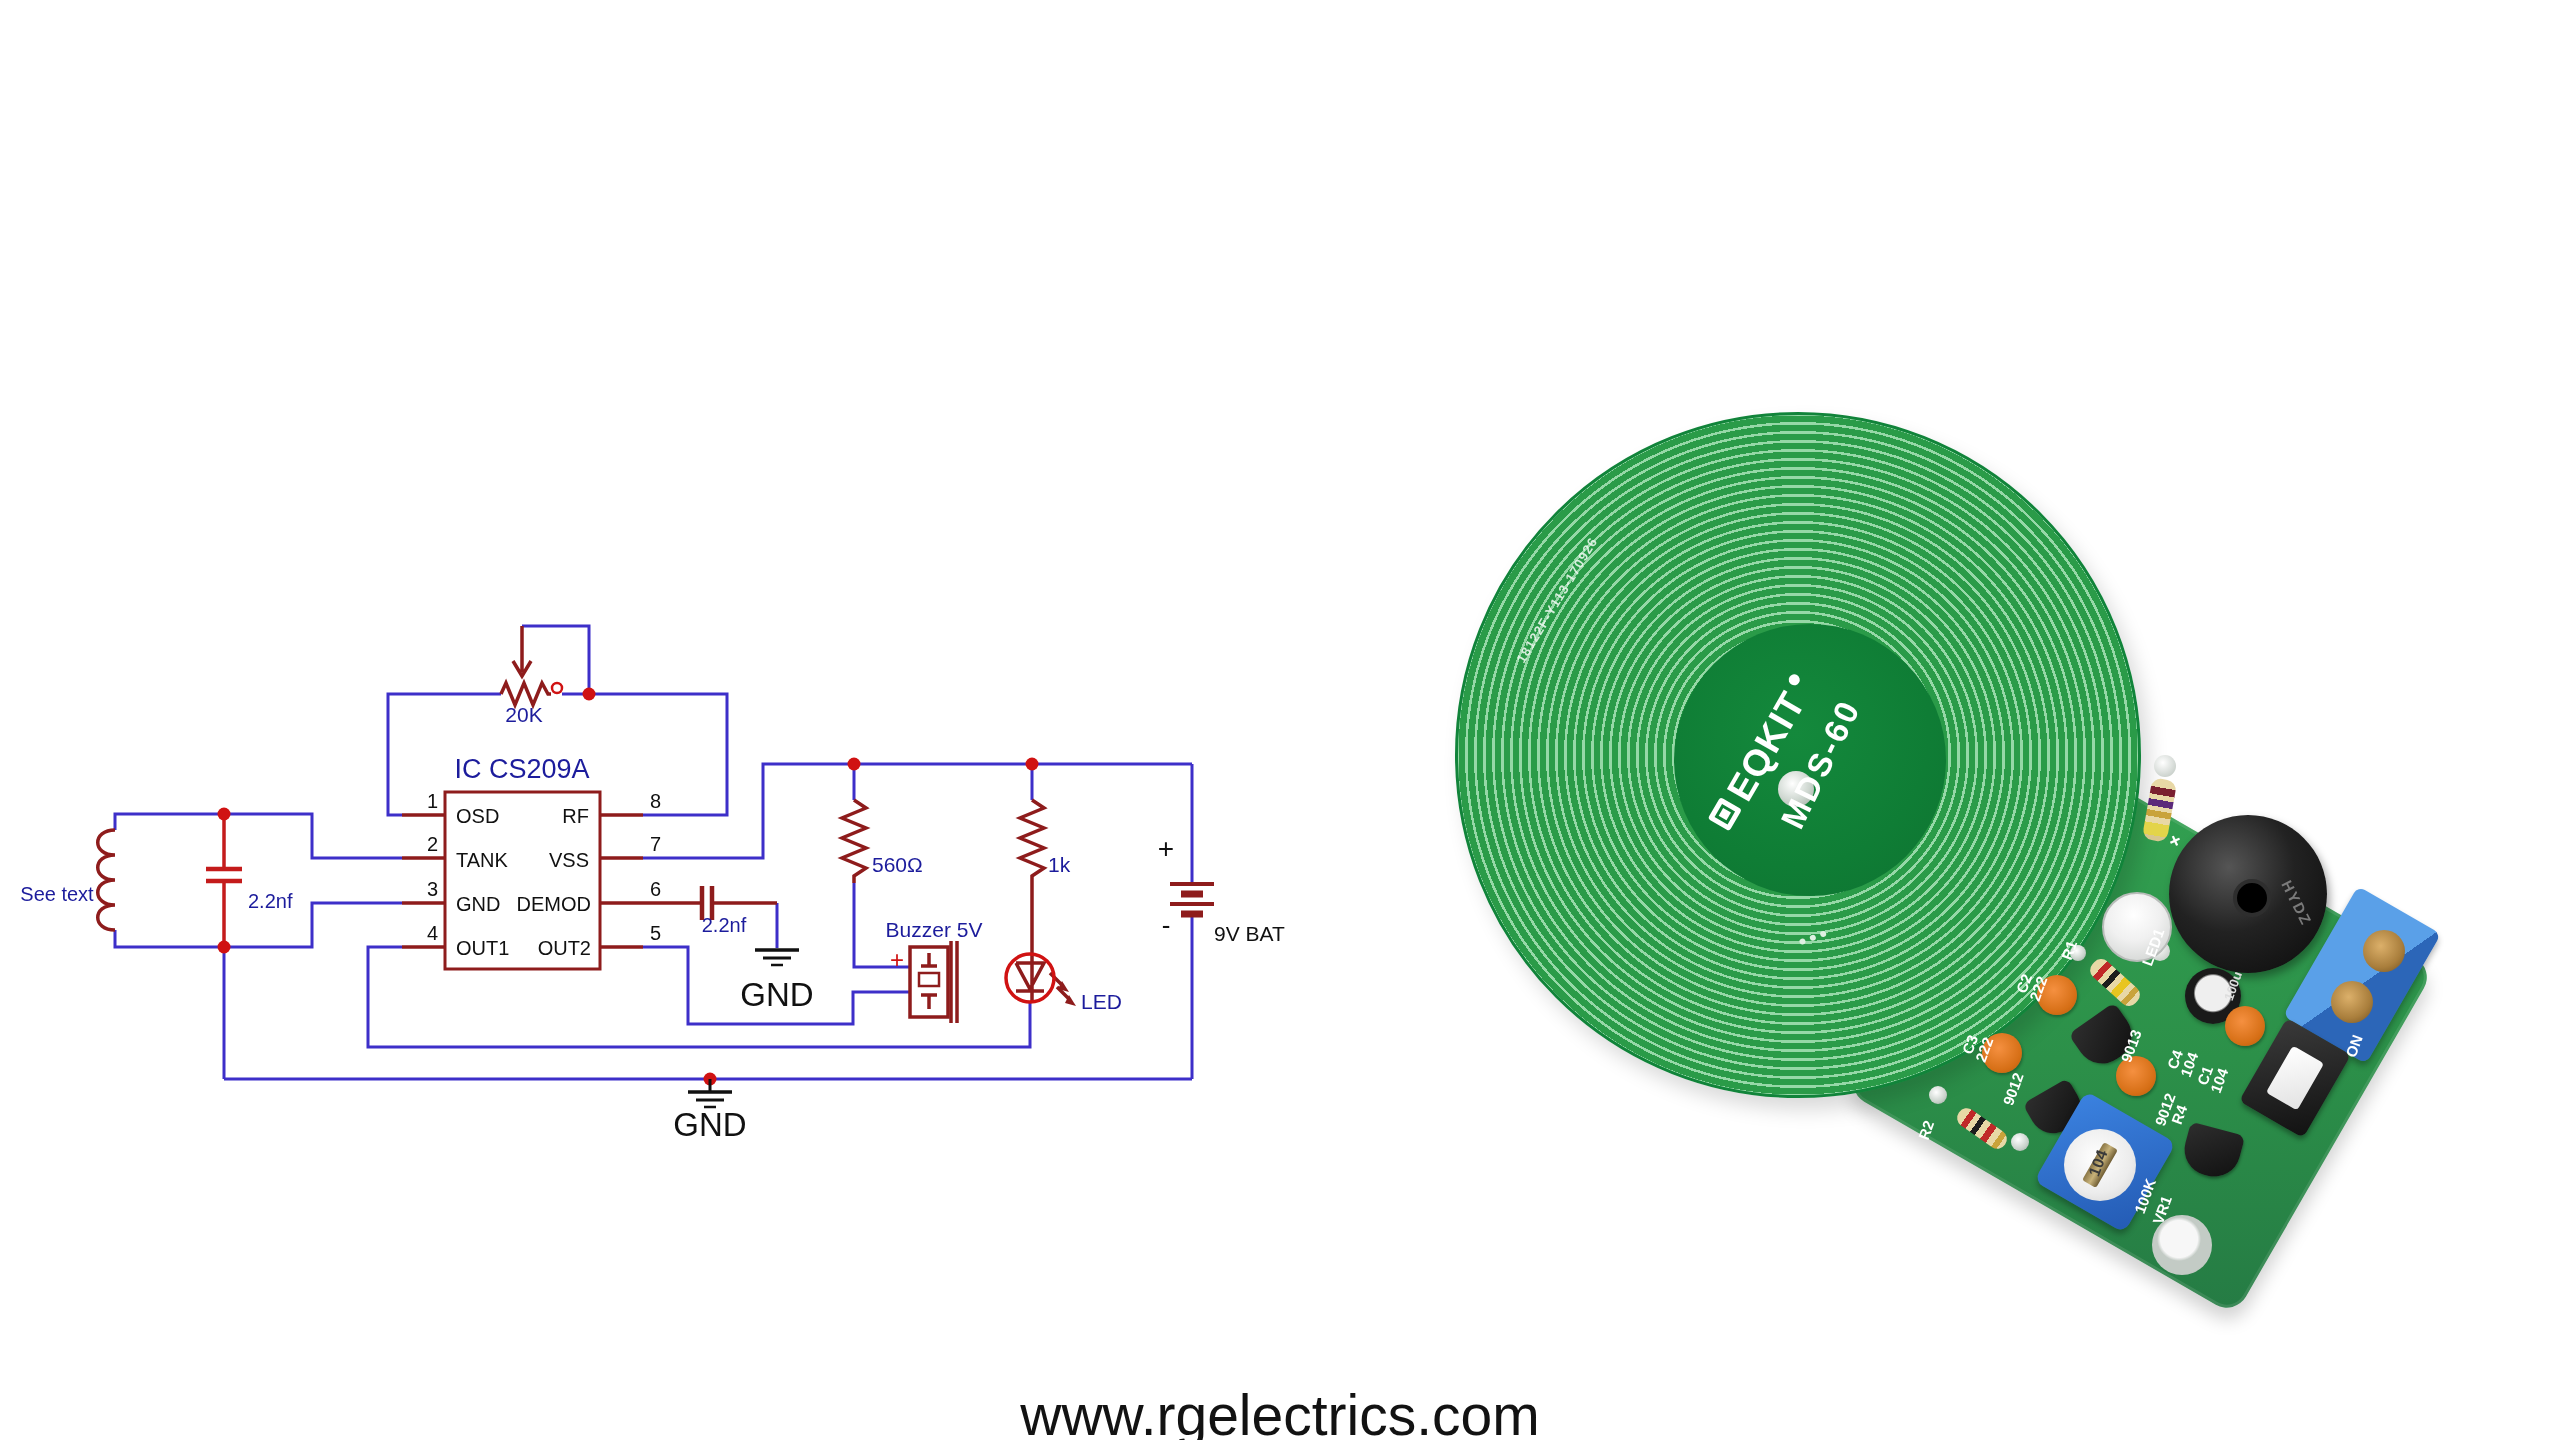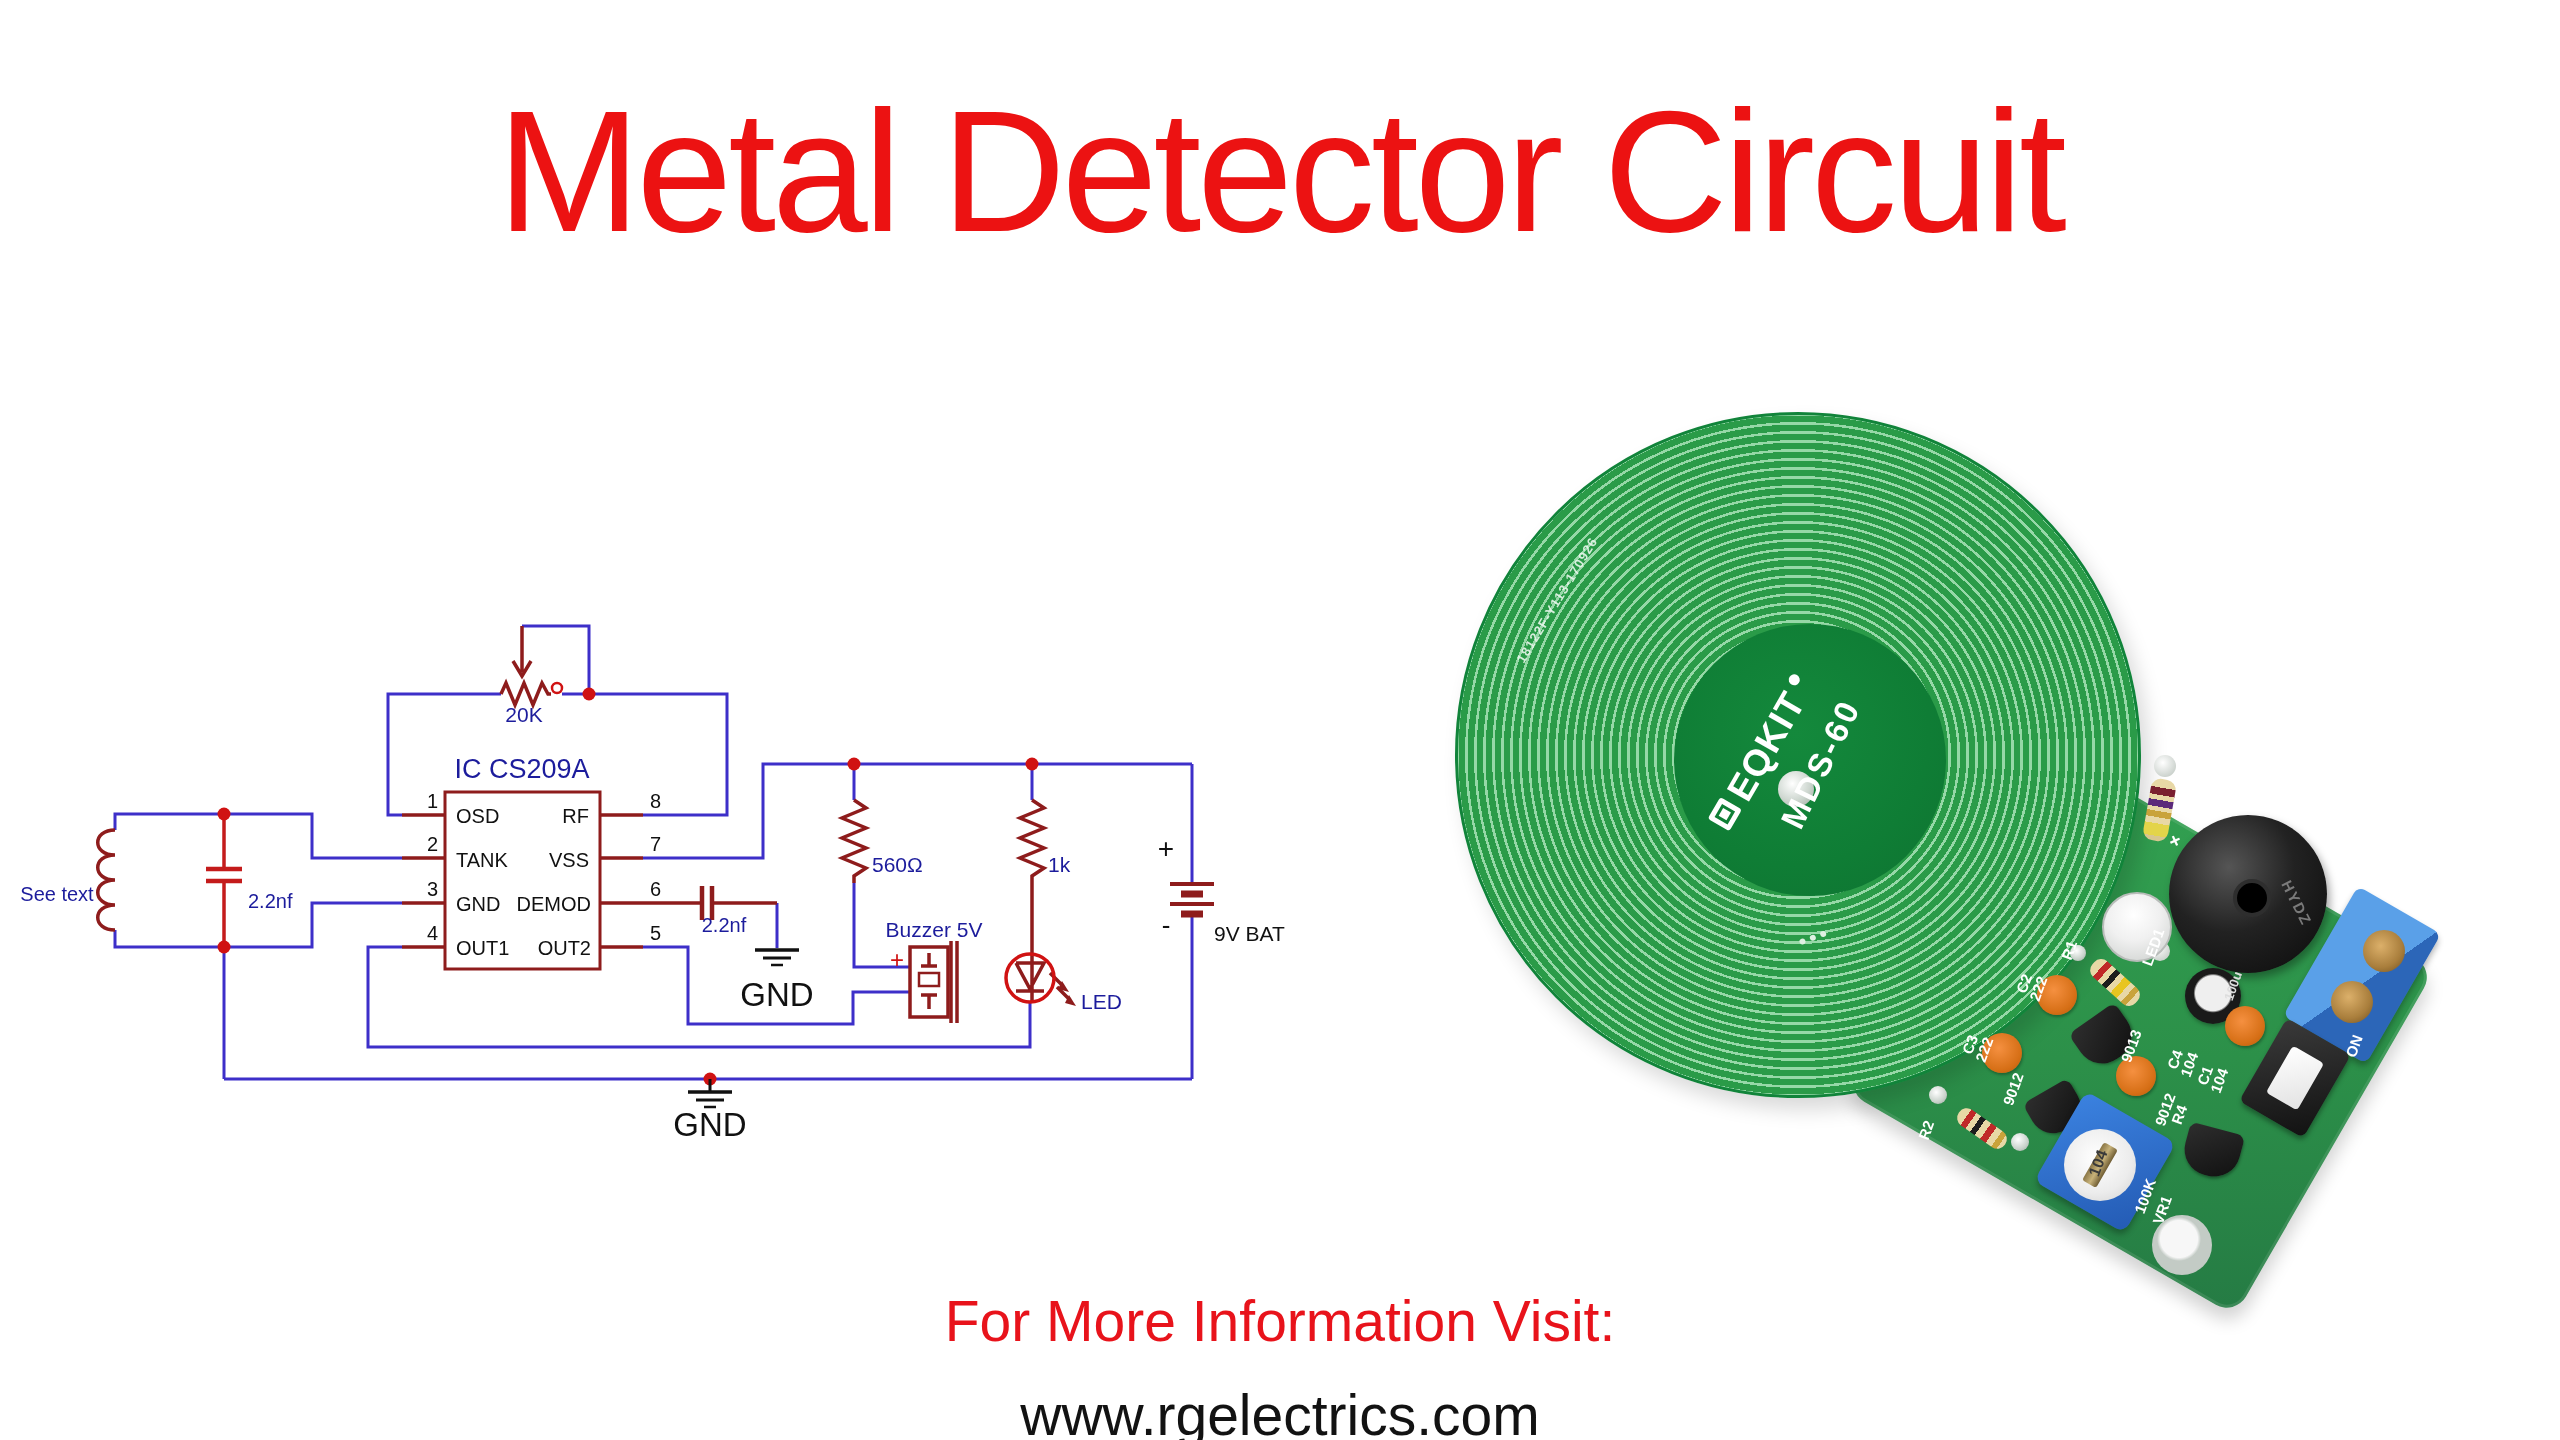--- a/index.html
+++ b/index.html
@@ -48,21 +48,20 @@
   .transistor{background:linear-gradient(145deg,#2e2e2e,#101010);box-shadow:1px 2px 3px rgba(0,0,0,.35);}
   
   .footer-1{position:absolute;left:0;right:0;top:1288px;text-align:center;font-size:57px;color:#e8131b;}
   .footer-2{position:absolute;left:0;right:0;top:1382px;text-align:center;font-size:57px;color:#121212;}
 </style>
 </head>
 <body>
 
 <div class="stage">
 
-  <div class="title">Metal Detector Circuit</div>
 
   <svg class="schematic-layer" viewBox="0 0 2560 1440" xmlns="http://www.w3.org/2000/svg">
 
     <g stroke="#3d2fc9" stroke-width="3" fill="none">
       <path d="M402,815 H388 V694 H501"></path>
       <path d="M522,626 H589 V694"></path>
       <path d="M562,694 H727 V815 H643"></path>
       <path d="M115,830 V814 H312 V858 H402"></path>
       <path d="M115,930 V947 H312 V903 H402"></path>
       <path d="M224,947 V1079"></path>
@@ -261,16 +260,15 @@
       <div>9012</div>
       <div>R4</div>
     </div>
   <div class="silk" style="left:2098px;top:1163px;color:#3a3a3a;font-size:16px;">104</div>
   <div class="silk" style="left:2145px;top:1196px;">100K</div>
   <div class="silk" style="left:2162px;top:1210px;">VR1</div>
   <div class="silk" style="left:2354px;top:1046px;">ON</div>
   <div class="silk" style="left:2233px;top:986px;color:#dddddd;font-size:13px;">100u</div>
   <div class="silk" style="left:2297px;top:903px;transform:translate(-50%,-50%) rotate(63deg);color:#8a8a8a;letter-spacing:2px;opacity:.85;">HYDZ</div>
 
-  <div class="footer-1">For More Information Visit:</div>
   <div class="footer-2">www.rgelectrics.com</div>
 
 </div>
 
 </body></html>

